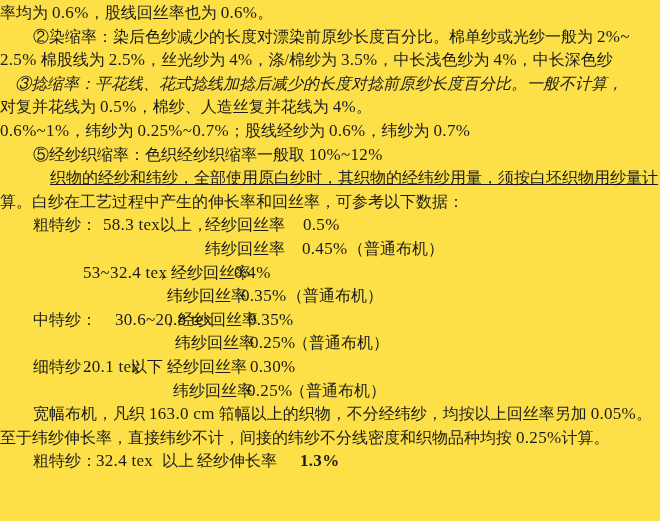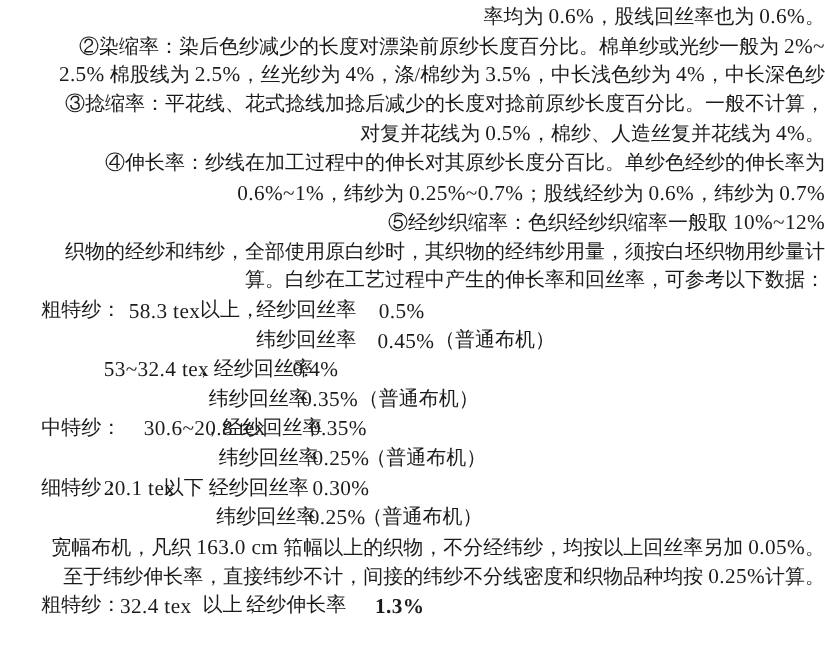--- a/index.html
+++ b/index.html
@@ -30,30 +30,29 @@
     font-size:16px;
   }
   .num{
     font-size:17px;
     letter-spacing:0.3px;
   }
 </style>
 </head>
 <body>
 
-<div class="page" style="background: #ffffff; color: rgb(27, 27, 27); text-align: right;">
+<div class="page" style="background: #fde047; color: rgb(27, 27, 27);">
     <div class="line"><span class="cn">率均为 </span><span class="num">0.6%</span><span class="cn">，股线回丝率也为 </span><span class="num">0.6%</span><span class="cn">。</span></div>
     <div class="line" style="padding-left: 33px;"><span class="cn">②染缩率：染后色纱减少的长度对漂染前原纱长度百分比。棉单纱或光纱一般为 </span><span class="num">2%~</span></div>
     <div class="line"><span class="num">2.5%</span><span class="cn"> 棉股线为 </span><span class="num">2.5%</span><span class="cn">，丝光纱为 </span><span class="num">4%</span><span class="cn">，涤/棉纱为 </span><span class="num">3.5%</span><span class="cn">，中长浅色纱为 </span><span class="num">4%</span><span class="cn">，中长深色纱</span></div>
-    <div class="line" style="padding-left: 35px;"><span class="cn">③捻缩率：平花线、花式捻线加捻后减少的长度对捻前原纱长度百分比。一般不计算，</span></div>
+    <div class="line" style="padding-left: 15px; font-style: italic;"><span class="cn">③捻缩率：平花线、花式捻线加捻后减少的长度对捻前原纱长度百分比。一般不计算，</span></div>
     <div class="line"><span class="cn">对复并花线为 </span><span class="num">0.5%</span><span class="cn">，棉纱、人造丝复并花线为 </span><span class="num">4%</span><span class="cn">。</span></div>
-    <div class="line" style="padding-left: 33px;"><span class="cn">④伸长率：纱线在加工过程中的伸长对其原纱长度分百比。单纱色经纱的伸长率为</span></div>
     <div class="line"><span class="num">0.6%~1%</span><span class="cn">，纬纱为 </span><span class="num">0.25%~0.7%</span><span class="cn">；股线经纱为 </span><span class="num">0.6%</span><span class="cn">，纬纱为 </span><span class="num">0.7%</span></div>
     <div class="line" style="padding-left: 33px;"><span class="cn">⑤经纱织缩率：色织经纱织缩率一般取 </span><span class="num">10%~12%</span></div>
-    <div class="line" style="padding-left: 33px;"><span class="cn">织物的经纱和纬纱，全部使用原白纱时，其织物的经纬纱用量，须按白坯织物用纱量计</span></div>
+    <div class="line" style="padding-left: 50px; text-decoration: underline;"><span class="cn">织物的经纱和纬纱，全部使用原白纱时，其织物的经纬纱用量，须按白坯织物用纱量计</span></div>
     <div class="line"><span class="cn">算。白纱在工艺过程中产生的伸长率和回丝率，可参考以下数据：</span></div>
     <div class="line abs">
       <span class="cn" style="left: 33px;">粗特纱：</span>
       <span class="num" style="left: 103px;">58.3 tex</span>
       <span class="cn" style="left: 160px;">以上，</span>
       <span class="cn" style="left: 205px;">经纱回丝率</span>
       <span class="num" style="left: 303px;">0.5%</span>
     </div>
     <div class="line abs">
       <span class="cn" style="left: 205px;">纬纱回丝率</span>

